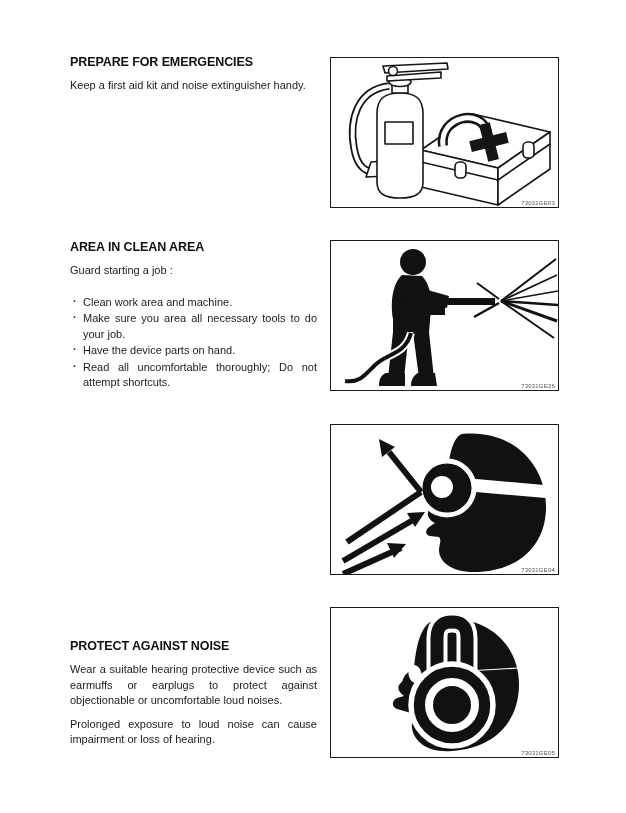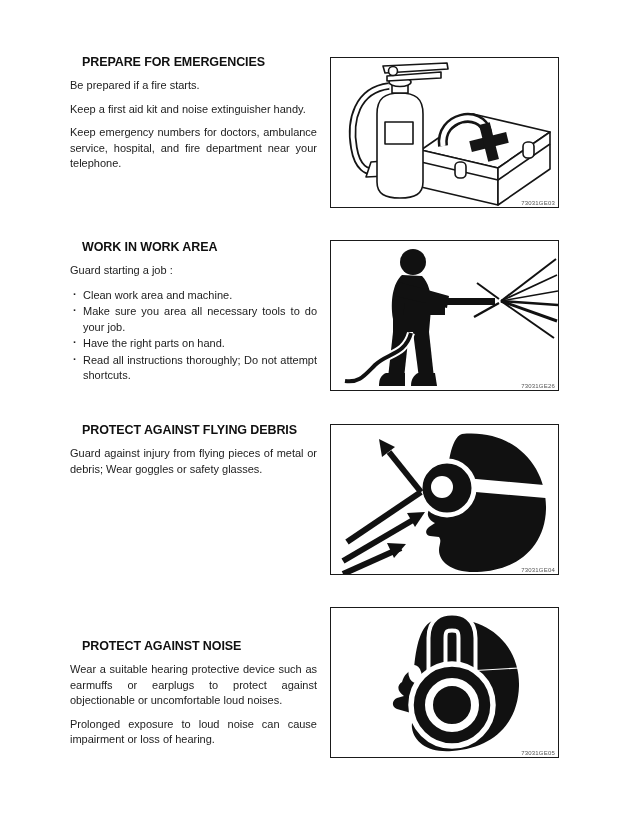--- a/index.html
+++ b/index.html
@@ -4,27 +4,27 @@
 <style>
   * { margin:0; padding:0; box-sizing:border-box; }
   html,body { background:#ffffff; }
   .page {
     position:relative; width:626px; height:813px; background:#ffffff;
     font-family:"Liberation Sans", sans-serif; color:#1c1c1c; overflow:hidden;
   }
   .sec { position:absolute; left:70px; width:247px; }
   .sec h2 {
     font-size:12.5px; font-weight:bold; color:#101010;
-    letter-spacing:-0.1px; margin:0 0 9px 12px;
+    letter-spacing:-0.1px; margin:0 0 9px 0;
   }
   .sec p {
     font-size:11px; line-height:15.5px; text-align:justify;
     margin:0 0 8px 0; color:#1c1c1c;
   }
-  ul.bullets { list-style:none; margin-top:9px; }
+  ul.bullets { list-style:none; margin-top:16px; }
   .bullets li {
     position:relative; font-size:11px; line-height:15.5px;
     padding-left:13px; text-align:justify; margin-bottom:1px;
   }
   .bullets li::before {
     content:"\00B7"; position:absolute; left:3px; top:-1px; font-weight:bold; color:#1c1c1c;
   }
   .figbox {
     position:absolute; left:330px; width:229px; height:151px;
     border:1px solid #1a1a1a; background:#ffffff;
@@ -36,23 +36,21 @@
     font-family:"Liberation Sans", sans-serif;
   }
 </style>
 </head>
 <body>
 
 <div class="page">
 
   <section class="sec" style="top:55px">
     <h2>PREPARE FOR EMERGENCIES</h2>
-    <p>Be prepared if a fire starts.</p>
     <p>Keep a first aid kit and noise extinguisher handy.</p>
-    <p>Keep emergency numbers for doctors, ambulance service, hospital, and fire department near your telephone.</p>
   </section>
 
   <figure class="figbox" style="top:57px">
     <svg viewBox="0 0 227 149" xmlns="http://www.w3.org/2000/svg">
       <g stroke="#151515" stroke-width="1.6" fill="#ffffff" stroke-linejoin="round">
 
         <polygon points="90,92 142,56 219,74 167,110"></polygon>
         <polygon points="90,92 167,110 167,147 90,129"></polygon>
         <polygon points="167,110 219,74 219,111 167,147"></polygon>
         <path d="M 90,104 L 167,122 L 219,86" fill="none"></path>
@@ -75,27 +73,27 @@
         <ellipse cx="69" cy="24" rx="11" ry="4.5"></ellipse>
         <path d="M 56,18 L 110,14 L 110,20 L 56,23 Z"></path>
         <path d="M 52,8 L 116,5 L 117,11 L 54,15 Z"></path>
         <circle cx="62" cy="13" r="4.5"></circle>
       </g>
     </svg>
     <figcaption class="figcode">73031GE03</figcaption>
   </figure>
 
   <section class="sec" style="top:240px">
-    <h2>WORK IN WORK AREA</h2>
+    <h2>AREA IN CLEAN AREA</h2>
     <p>Guard starting a job :</p>
     <ul class="bullets">
       <li>Clean work area and machine.</li>
       <li>Make sure you area all necessary tools to do your job.</li>
-      <li>Have the right parts on hand.</li>
-      <li>Read all instructions thoroughly; Do not attempt shortcuts.</li>
+      <li>Have the device parts on hand.</li>
+      <li>Read all uncomfortable thoroughly; Do not attempt shortcuts.</li>
     </ul>
   </section>
 
   <figure class="figbox" style="top:240px">
     <svg viewBox="0 0 227 149" xmlns="http://www.w3.org/2000/svg">
       <g fill="#111111">
         <circle cx="82" cy="21" r="13"></circle>
         <path d="M 71,34 C 62,42 59,60 62,78 L 62,91 L 98,91 L 100,68 C 101,52 97,41 91,35 Z"></path>
         <polygon points="68,41 118,55 116,67 64,55"></polygon>
         <polygon points="74,62 114,62 114,74 72,74"></polygon>
@@ -115,24 +113,20 @@
         <path d="M 170,60 L 223,97" stroke-width="2"></path>
         <path d="M 146,42 L 168,58" stroke-width="2"></path>
         <path d="M 143,76 L 168,62" stroke-width="2.4"></path>
       </g>
       <path d="M 80,92 C 74,114 56,112 44,124 C 33,135 28,142 14,140" stroke="#ffffff" stroke-width="8" fill="none"></path>
       <path d="M 80,92 C 74,114 56,112 44,124 C 33,135 28,142 14,140" stroke="#111111" stroke-width="4" fill="none"></path>
     </svg>
     <figcaption class="figcode">73031GE26</figcaption>
   </figure>
 
-  <section class="sec" style="top:423px">
-    <h2>PROTECT AGAINST FLYING DEBRIS</h2>
-    <p>Guard against injury from flying pieces of metal or debris; Wear goggles or safety glasses.</p>
-  </section>
 
   <figure class="figbox" style="top:424px">
     <svg viewBox="0 0 227 149" xmlns="http://www.w3.org/2000/svg">
       <path fill="#111111" d="M 131,9 C 184,4 216,42 215,84 C 214,122 186,146 146,147 C 121,148 108,137 108,125 C 108,120 111,116 108,112 L 99,111 C 94,110 94,105 98,102 L 104,98 C 98,95 95,90 98,85 L 106,82 C 104,75 107,68 114,66 C 117,42 119,13 131,9 Z"></path>
       <rect x="134" y="53" width="85" height="13" fill="#ffffff" transform="rotate(5 134 53)"></rect>
       <circle cx="116" cy="63" r="27" fill="#111111" stroke="#ffffff" stroke-width="5"></circle>
       <circle cx="111" cy="62" r="11" fill="#ffffff"></circle>
       <g stroke="#111111" stroke-width="6" fill="none">
         <path d="M 16,117 L 90,67"></path>
         <path d="M 90,67 L 58,27"></path>

